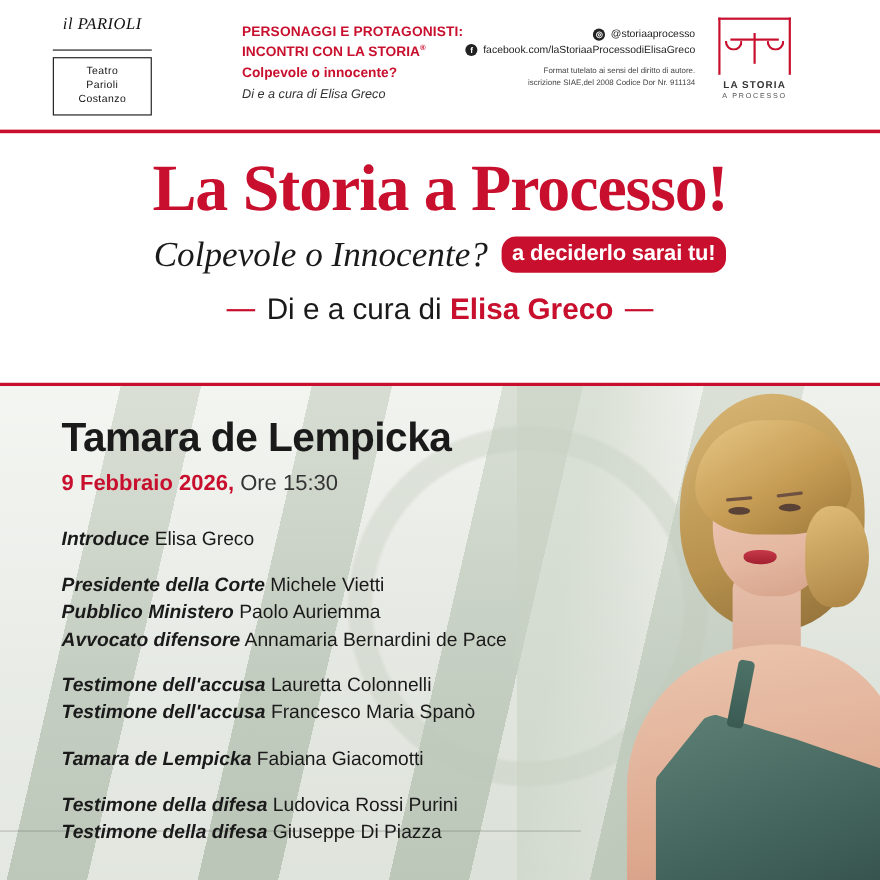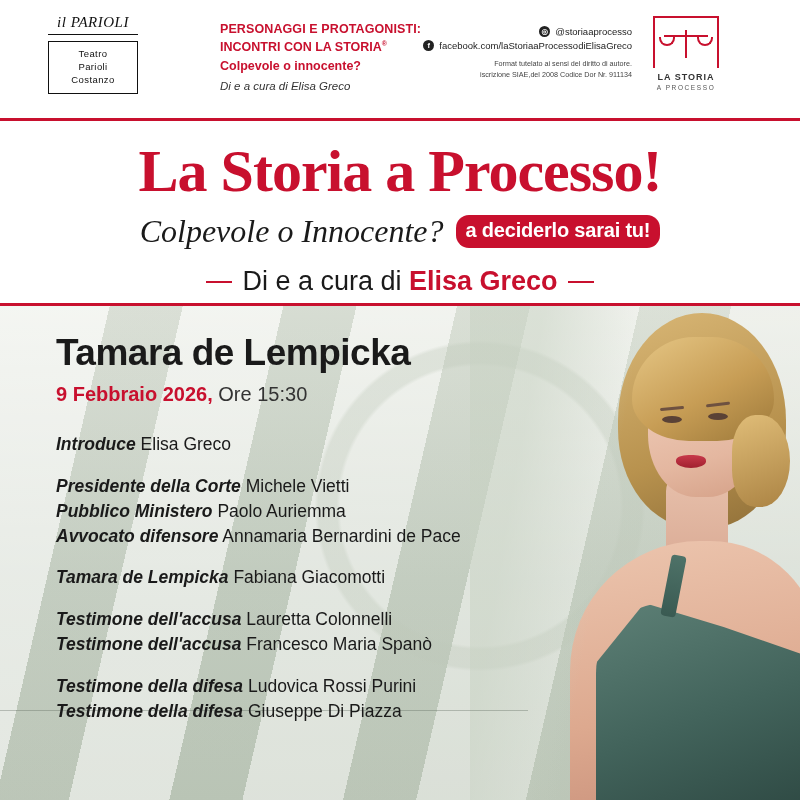--- a/index.html
+++ b/index.html
@@ -30,21 +30,21 @@
     left: 48px; top: 14px;
     width: 90px;
   }
   .brand-parioli .il-parioli {
     font-family: "Liberation Serif", serif;
     font-style: italic;
     font-size: 15px;
     letter-spacing: .5px;
     color: #111;
     border-bottom: 1.5px solid #111;
-    padding-bottom: 3px;
+    padding-bottom: 14px;
     text-align: center;
   }
   .brand-parioli .teatro-box {
     margin-top: 6px;
     border: 1.5px solid #111;
     padding: 6px 16px 7px;
     text-align: center;
     font-size: 9.5px;
     line-height: 1.35;
     letter-spacing: .4px;
@@ -147,21 +147,21 @@
   .hl-text1 {
     font-size: 9px; letter-spacing: 1px; color: #333; margin-top: 4px; font-weight: bold;
   }
   .hl-text2 {
     font-size: 6.5px; letter-spacing: 1.6px; color: #555; margin-top: 2px;
   }
 
   
   .title-block {
     position: relative;
-    height: 185px;
+    height: 230px;
     background: #fff;
     border-top: 3px solid #c8102e;
     padding-top: 14px;
   }
   .title-block::before {
     content: "";
     position: absolute; left: 0; right: 0; top: -3px; height: 3px;
     background: #c8102e;
   }
   .main-title {
@@ -457,38 +457,38 @@
             <span>Paolo Auriemma</span>
           </div>
           <div class="row">
             <span class="role">Avvocato difensore</span>
             <span>Annamaria Bernardini de Pace</span>
           </div>
         </div>
 
         <div class="grp">
           <div class="row">
+            <span class="role">Testimone dell'accusa</span>
+            <span>Lauretta Colonnelli</span>
+          </div>
+          <div class="row">
+            <span class="role">Testimone dell'accusa</span>
+            <span>Francesco Maria Spanò</span>
+          </div>
+        </div>
+
+        <div class="grp">
+          <div class="row">
             <span class="role">Tamara de Lempicka</span>
             <span>Fabiana Giacomotti</span>
           </div>
         </div>
 
         <div class="grp">
           <div class="row">
-            <span class="role">Testimone dell'accusa</span>
-            <span>Lauretta Colonnelli</span>
-          </div>
-          <div class="row">
-            <span class="role">Testimone dell'accusa</span>
-            <span>Francesco Maria Spanò</span>
-          </div>
-        </div>
-
-        <div class="grp">
-          <div class="row">
             <span class="role">Testimone della difesa</span>
             <span>Ludovica Rossi Purini</span>
           </div>
           <div class="row">
             <span class="role">Testimone della difesa</span>
             <span>Giuseppe Di Piazza</span>
           </div>
         </div>
       </div>
     </div>

